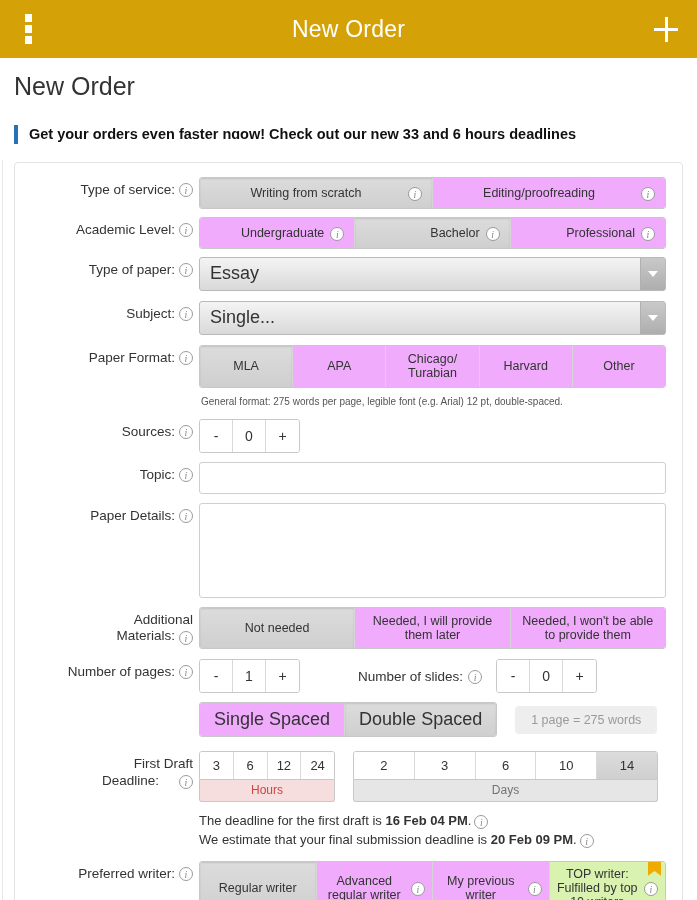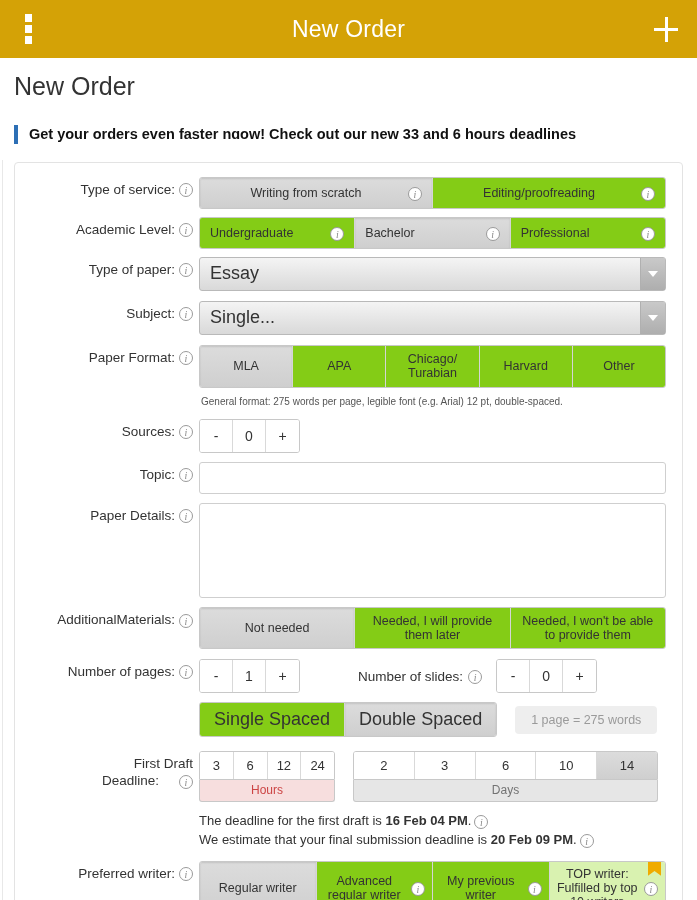--- a/index.html
+++ b/index.html
@@ -100,38 +100,38 @@
 
   
   .seg {
     display: flex; width: 100%;
     border: 1px solid #c8c8c8; border-radius: 3px;
     overflow: hidden; background: #fff;
   }
   .seg > .opt {
     flex: 1 1 0; min-width: 0;
     border-right: 1px solid #d5d5d5;
-    background: #84cc16;
+    background: #f0abfc;
     display: flex; align-items: center; justify-content: center; gap: 6px;
     padding: 7px 6px;
     font-size: 12.5px; color: #333; text-align: center;
     line-height: 1.15; cursor: pointer;
     min-height: 30px;
   }
   .seg > .opt:last-child { border-right: none; }
   .seg > .opt.sel {
     background: linear-gradient(#dcdcdc, #cfcfcf);
     box-shadow: inset 0 1px 2px rgba(0,0,0,.12);
   }
   .seg > .opt .olabel { display:block; }
 
   .seg.service > .opt { justify-content: flex-end; padding: 0 10px; }
   .seg.service > .opt .olabel { flex:1 1 auto; text-align:center; }
   .seg.level > .opt { justify-content: space-between; padding: 7px 10px; }
-  .seg.level > .opt .olabel { flex:1 1 auto; text-align:left; }
+  .seg.level > .opt .olabel { flex:1 1 auto; text-align:right; }
 
   .seg.fmt > .opt { padding: 6px 4px; min-height: 38px; }
   .seg.addmat > .opt { padding: 6px 6px; min-height: 38px; }
   .seg.writer > .opt { padding: 5px 7px; min-height: 38px; justify-content: space-between; }
   .seg.writer > .opt .olabel { flex:1 1 auto; text-align:center; }
   .seg.writer > .opt.green {
     background: #d9f2b0; position: relative;
   }
   .flag {
     position: absolute; top: -3px; right: 4px;
@@ -379,21 +379,21 @@
     <div class="lbl">
       <span class="txt">Paper Details:</span>
       <span class="info">i</span>
     </div>
     <div class="ctl">
       <div class="textarea"></div>
     </div>
   </div>
 
   <div class="row" style="margin-top:9px;">
-    <div class="lbl" style="flex-direction:row; align-items:flex-end; gap:0;">
+    <div class="lbl" style="flex-direction:column; align-items:flex-end; gap:0;">
       <span class="txt">Additional</span>
       <span style="display:flex; align-items:center; gap:4px;">
         <span class="txt">Materials:</span>
         <span class="info">i</span>
       </span>
     </div>
     <div class="ctl">
       <div class="seg addmat">
         <div class="opt sel">
           <span class="olabel">Not needed</span>

